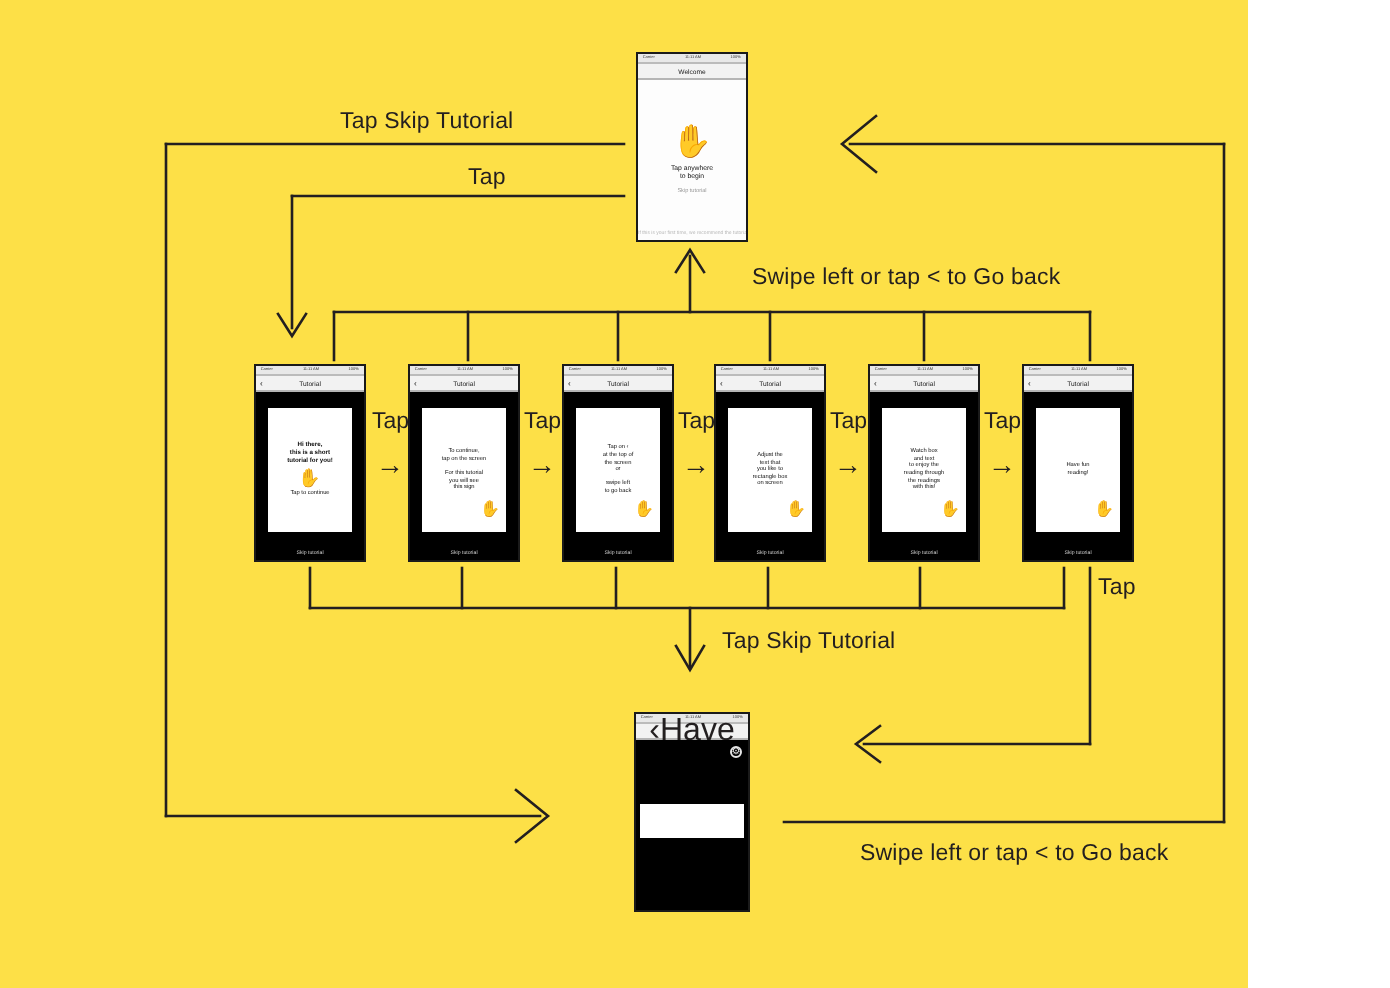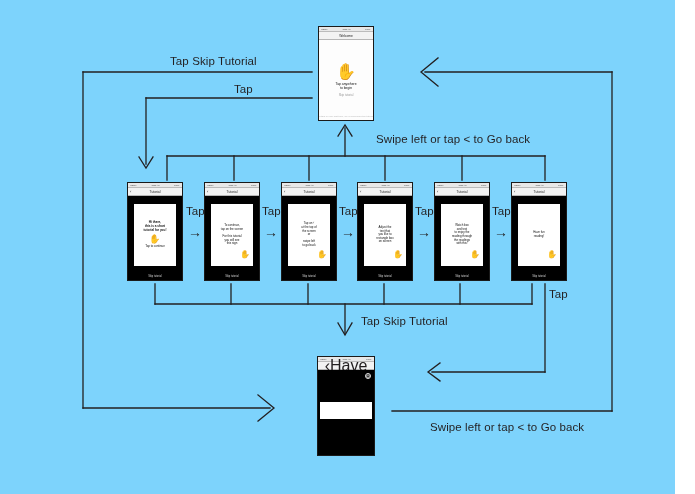--- a/index.html
+++ b/index.html
@@ -6,23 +6,23 @@
     margin: 0;
     padding: 0;
     background: #ffffff;
   }
   body {
     font-family: "Liberation Sans", sans-serif;
     color: #231f20;
   }
   #canvas {
     position: relative;
-    width: 675px;
+    width: 624px;
     height: 494px;
-    background: #7dd3fc;
+    background: #fde047;
     overflow: hidden;
   }
   #flow-svg {
     position: absolute;
     left: 0;
     top: 0;
     width: 695px;
     height: 494px;
   }
   .flow-label {

